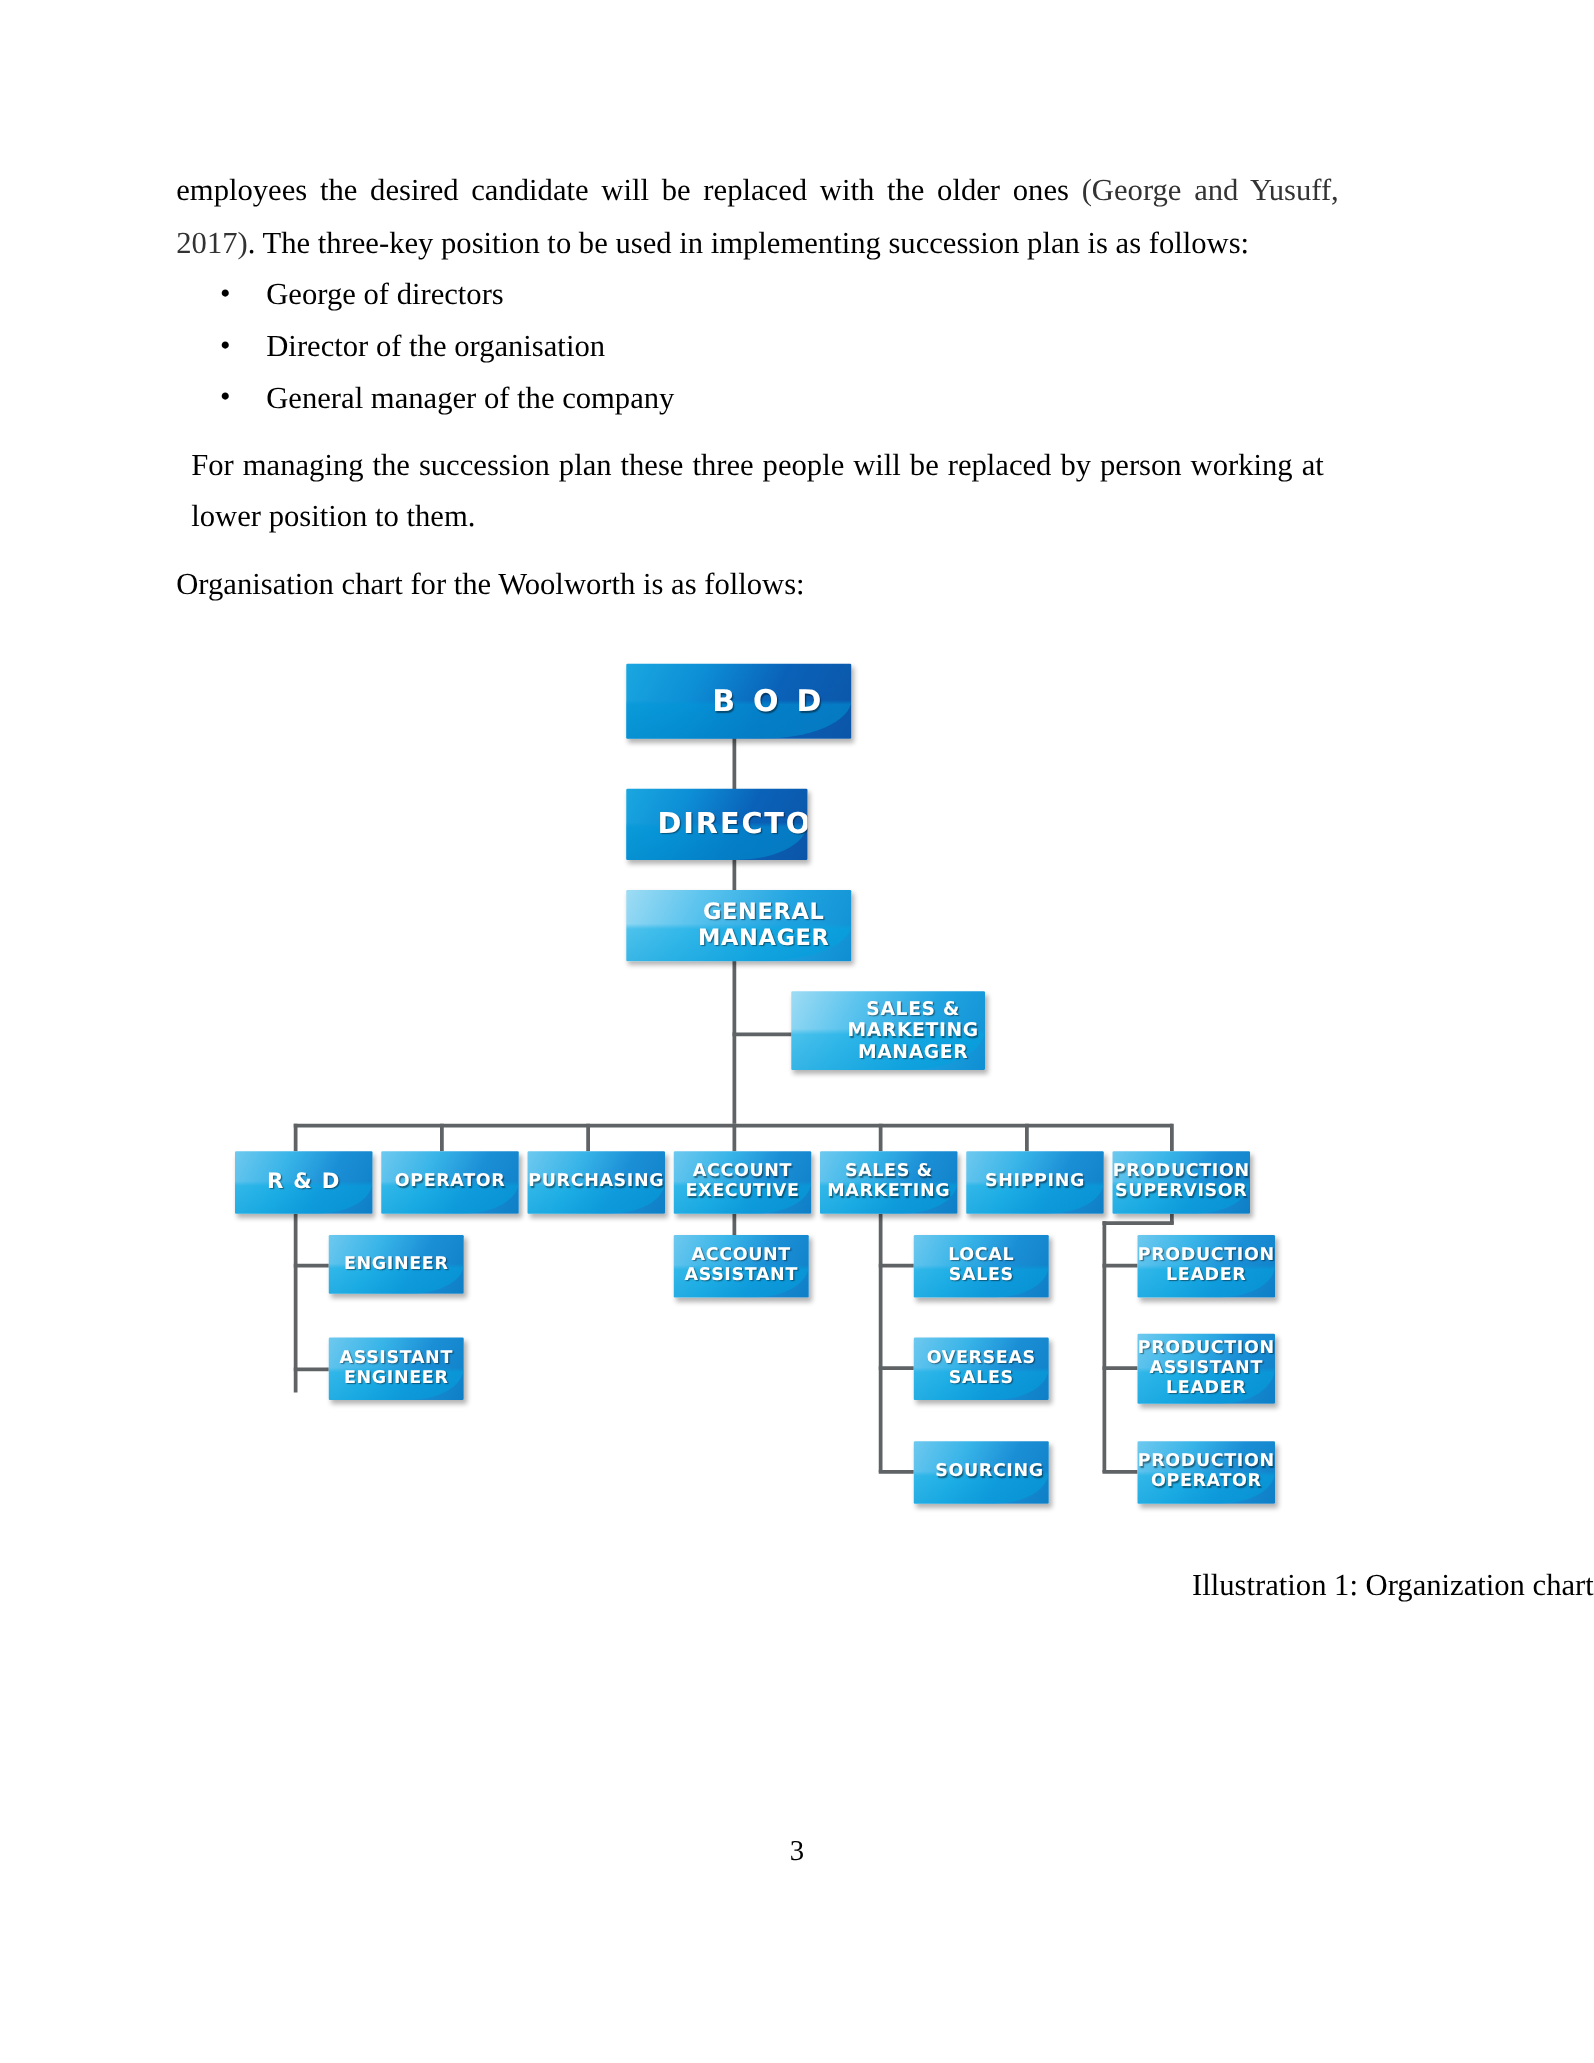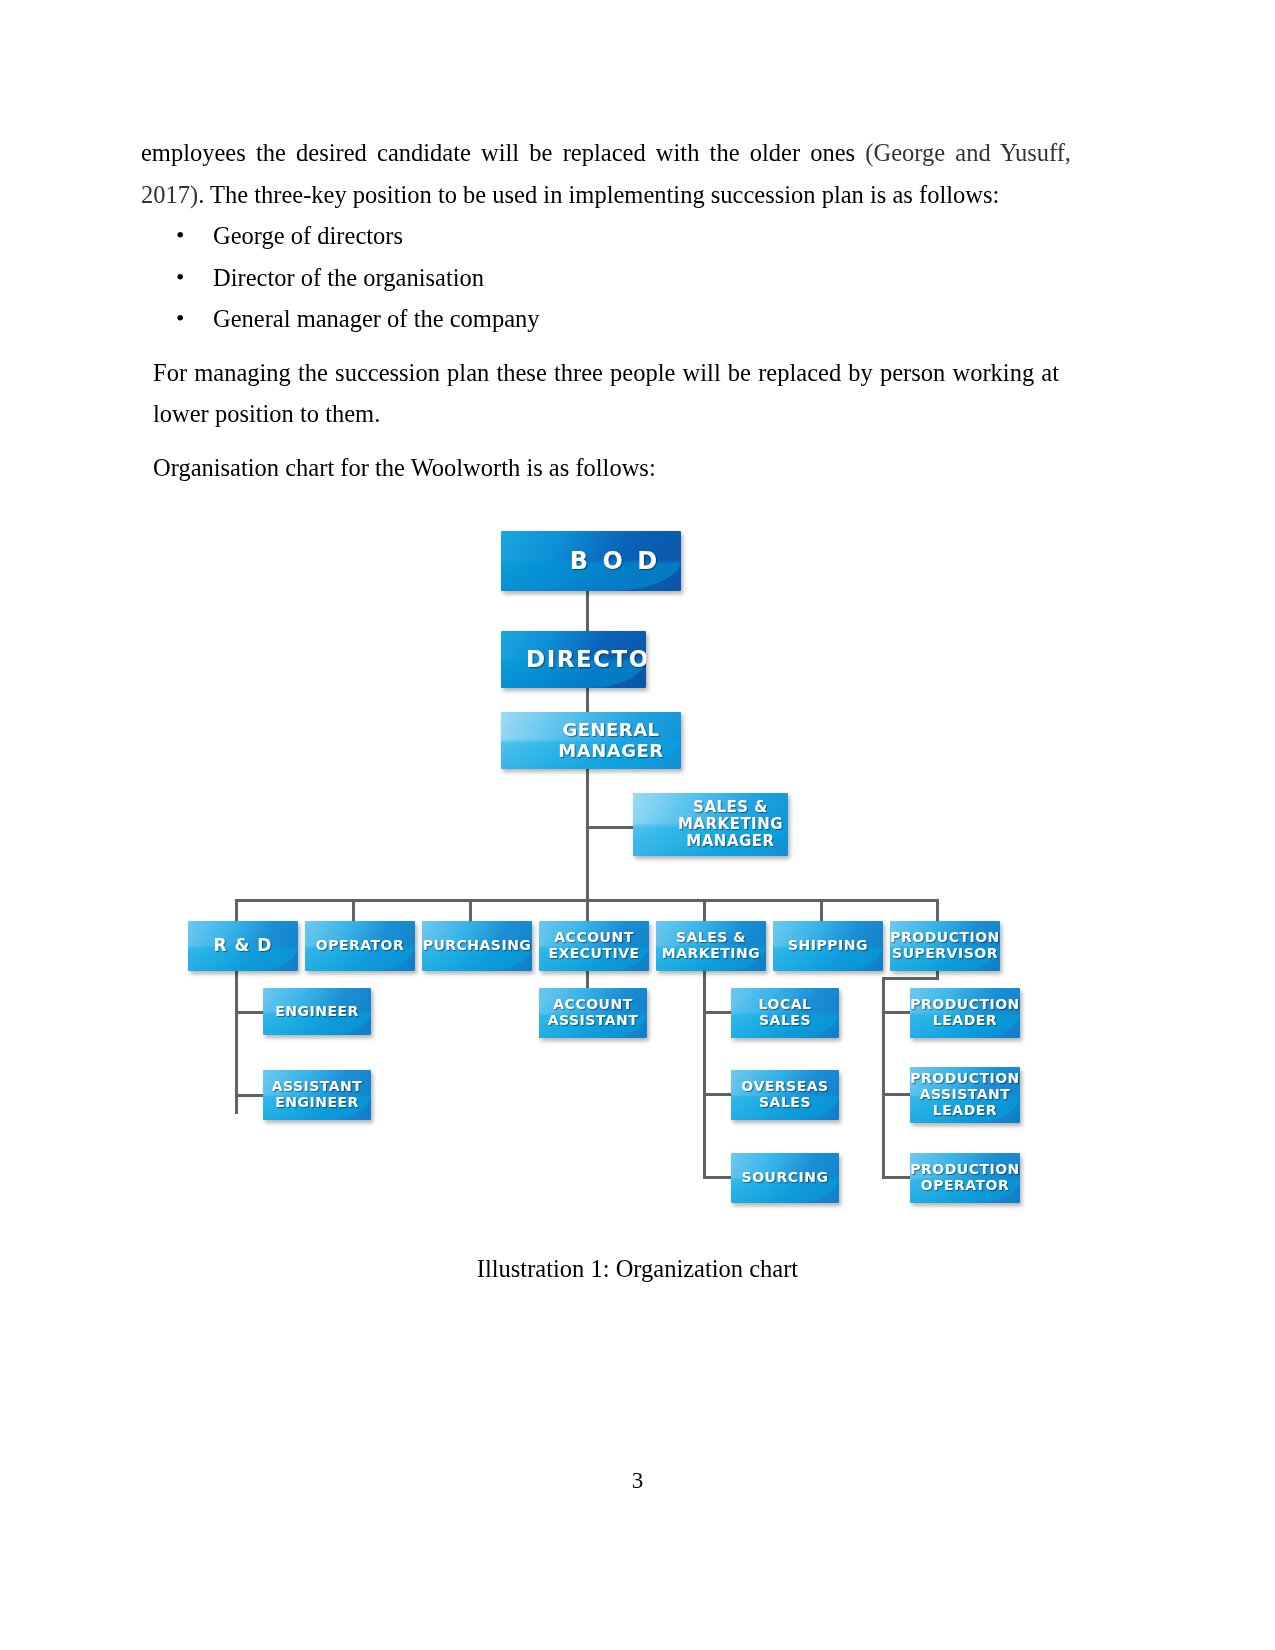--- a/index.html
+++ b/index.html
@@ -40,21 +40,21 @@
     font-size:24.5px;
   }
   .bullets li .bullet-dot{
     position:absolute;
     left:35px;
     top:0;
     font-size:24px;
     line-height:41.5px;
   }
   .para-flow{ margin:12px; text-align:justify; }
-  .para-nojust{ margin:12px; text-align:left; }
+  .para-nojust{ margin:0; text-align:left; }
 
   
   .chart-wrap{
     position:absolute;
     left:170px;
     top:515px;
     width:900px;
     height:715px;
   }
   .chart-inner{ position:absolute; left:0; top:0; width:900px; height:715px; }
@@ -98,21 +98,21 @@
     padding-left:40px;
   }
 
   .line{ position:absolute; background:#5f6365; }
   .line.v{ width:3px; }
   .line.h{ height:3px; }
 
   .caption{
     position:absolute;
     left:0;top:1255px;width:1275px;
-    text-align:center;
+    text-align:right;
     font-size:24.5px;
     font-family:"Liberation Serif", serif;
   }
   .page-number{
     position:absolute;
     left:0;top:1468px;width:1275px;
     text-align:center;
     font-size:23px;
     font-family:"Liberation Serif", serif;
   }
@@ -219,21 +219,21 @@
       <div class="node" style="left:369px;top:473px;width:108px;height:50px;font-size:14px;">
         <span class="lbl" id="n-aa">ACCOUNT<br>ASSISTANT</span>
       </div>
 
       <div class="node" style="left:561px;top:473px;width:108px;height:50px;font-size:14px;">
         <span class="lbl" id="n-ls">LOCAL<br>SALES</span>
       </div>
       <div class="node" style="left:561px;top:555px;width:108px;height:50px;font-size:14px;">
         <span class="lbl" id="n-os">OVERSEAS<br>SALES</span>
       </div>
-      <div class="node" style="left:561px;top:638px;width:108px;height:50px;font-size:14px;">
+      <div class="node" style="left:561px;top:638px;width:108px;height:50px;font-size:14px;justify-content:flex-end;">
         <span class="lbl" id="n-src">SOURCING</span>
       </div>
 
       <div class="node" style="left:740px;top:473px;width:110px;height:50px;font-size:14px;">
         <span class="lbl" id="n-pl">PRODUCTION<br>LEADER</span>
       </div>
       <div class="node" style="left:740px;top:552px;width:110px;height:56px;font-size:14px;">
         <span class="lbl" id="n-pal">PRODUCTION<br>ASSISTANT<br>LEADER</span>
       </div>
       <div class="node" style="left:740px;top:638px;width:110px;height:50px;font-size:14px;">

